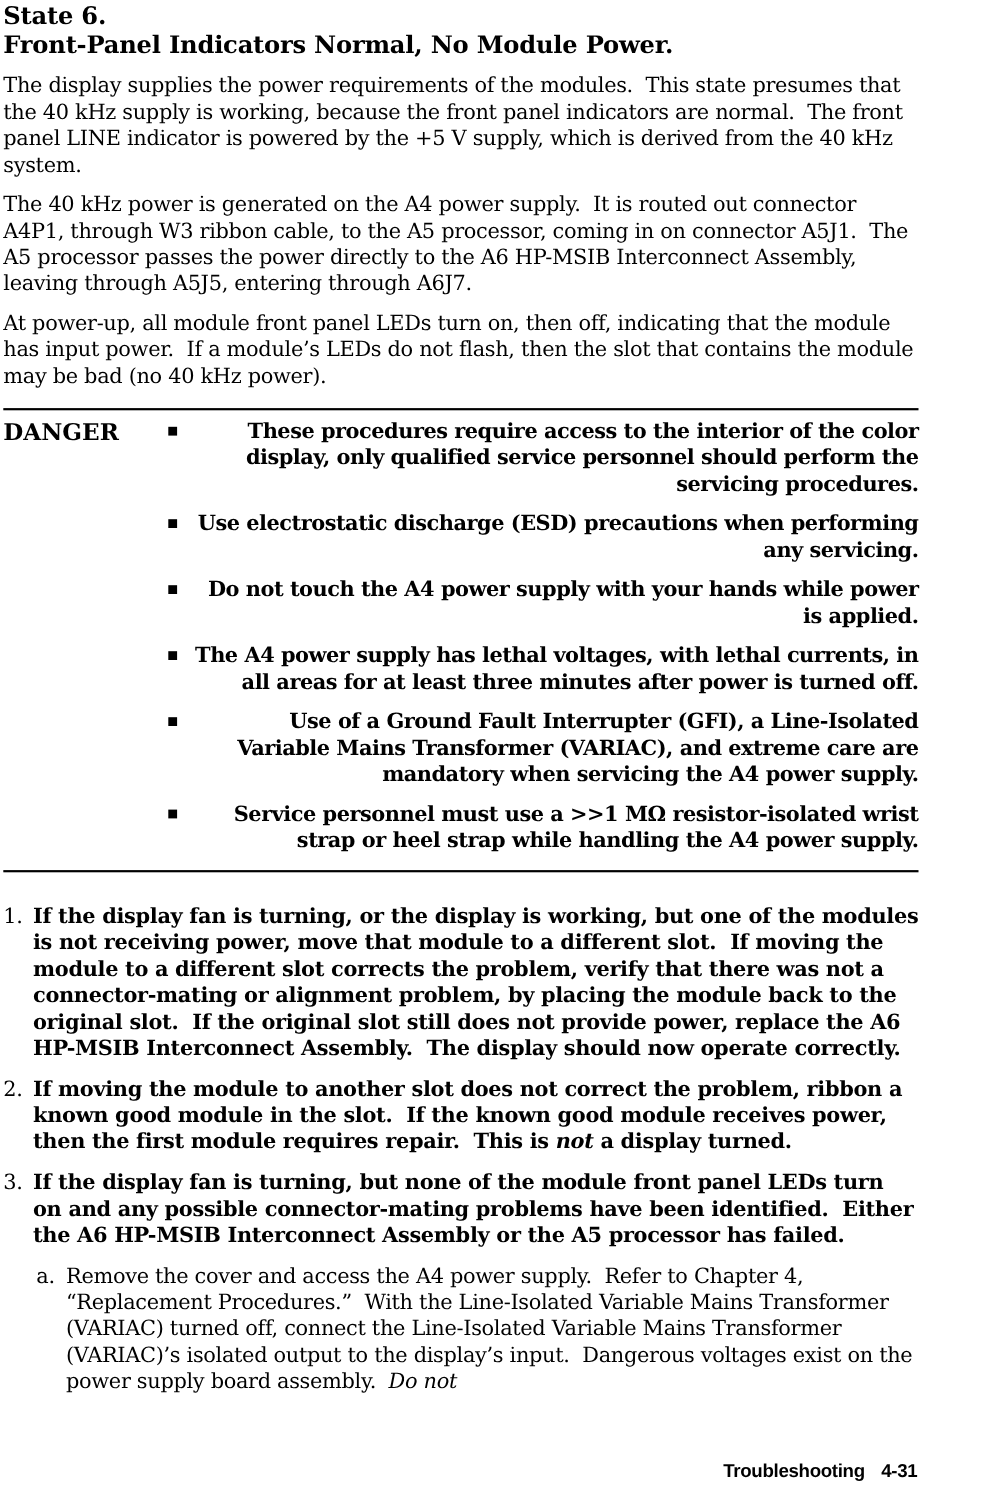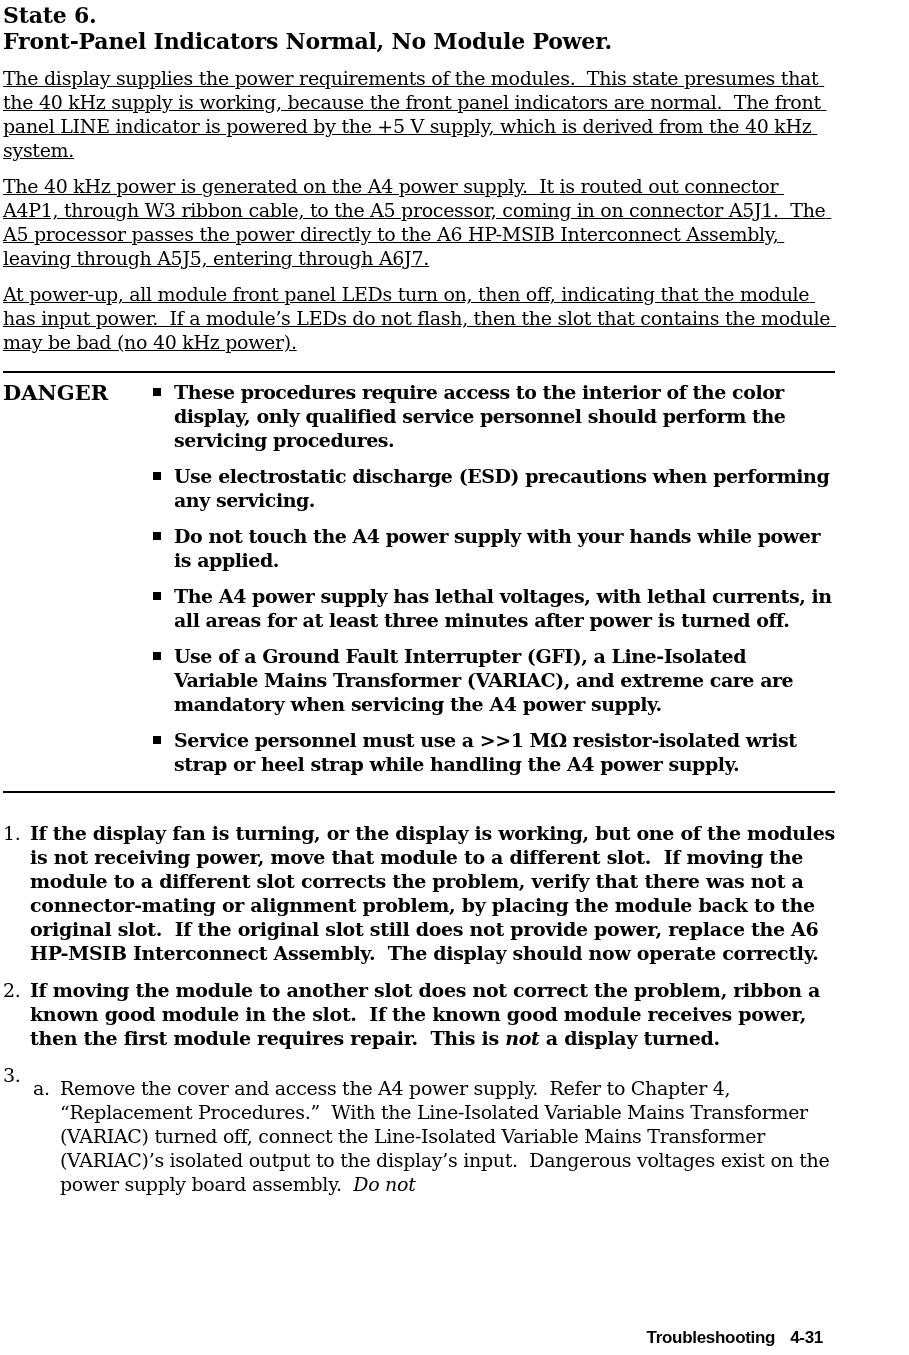--- a/index.html
+++ b/index.html
@@ -25,21 +25,20 @@
     margin: 0 0 12px 0;
     font-weight: bold;
     font-size: 22px;
     line-height: 26px;
     letter-spacing: -0.2px;
   }
   .title .tl { display: block; }
   .para {
     margin: 0 0 12px 0;
     white-space: pre-wrap;
-    text-decoration: underline;
   }
   .danger {
     display: flex;
     border-top: 2px solid #000;
     border-bottom: 2px solid #000;
     margin-top: 17px;
     padding: 7px 0 3px 0;
   }
   .danger-label {
     flex: 0 0 150px;
@@ -57,21 +56,21 @@
     letter-spacing: -0.45px;
     white-space: pre-wrap;
   }
   .sq {
     flex: 0 0 auto;
     width: 8px;
     height: 8px;
     background: #000;
     margin: 8px 13px 0 0;
   }
-  .dbullet-text { flex: 1; min-width: 0; }
+  .dbullet-text { flex: 1; min-width: 0; text-align: right; }
   .steps {
     list-style: none;
     margin: 28px 0 0 0;
     padding: 0;
   }
   .step {
     display: flex;
     margin: 0 0 13px 0;
   }
   .step-num { flex: 0 0 27px; }
@@ -79,21 +78,21 @@
   .step-text { white-space: pre-wrap; font-weight: bold; }
   .substep {
     display: flex;
     margin: 13px 0 0 3px;
   }
   .substep-letter { flex: 0 0 27px; }
   .substep-text { flex: 1; min-width: 0; white-space: pre-wrap; }
   .em { font-style: italic; }
   .page-footer {
     position: absolute;
-    right: 15px;
+    right: 4px;
     bottom: 5px;
     font-family: "Liberation Sans", sans-serif;
     font-weight: bold;
     font-size: 17px;
     letter-spacing: -0.3px;
   }
   .page-footer .pg { margin-left: 15px; }
 </style>
 </head>
 <body>
@@ -159,20 +158,21 @@
     <li class="step">
       <span class="step-num">2.</span>
       <div class="step-body">
         <div class="step-text"><span>If moving the module to another slot does not correct the problem, ribbon a known good module in the slot.  If the known good module receives power, then the first module requires repair.  This is </span><span class="em">not</span><span> a display turned.</span></div>
       </div>
     </li>
 
     <li class="step">
       <span class="step-num">3.</span>
       <div class="step-body">
+        <div class="step-text"><span>If the display fan is turning, but none of the module front panel LEDs turn on and any possible connector-mating problems have been identified.  Either the A6 HP-MSIB Interconnect Assembly or the A5 processor has failed.</span></div>
         <div class="substep">
           <span class="substep-letter">a.</span>
           <div class="substep-text"><span>Remove the cover and access the A4 power supply.  Refer to Chapter 4, “Replacement Procedures.”  With the Line-Isolated Variable Mains Transformer (VARIAC) turned off, connect the Line-Isolated Variable Mains Transformer (VARIAC)’s isolated output to the display’s input.  Dangerous voltages exist on the power supply board assembly.  </span><span class="em">Do not</span></div>
         </div>
       </div>
     </li>
 
   </ol>
 
   <div class="page-footer">

